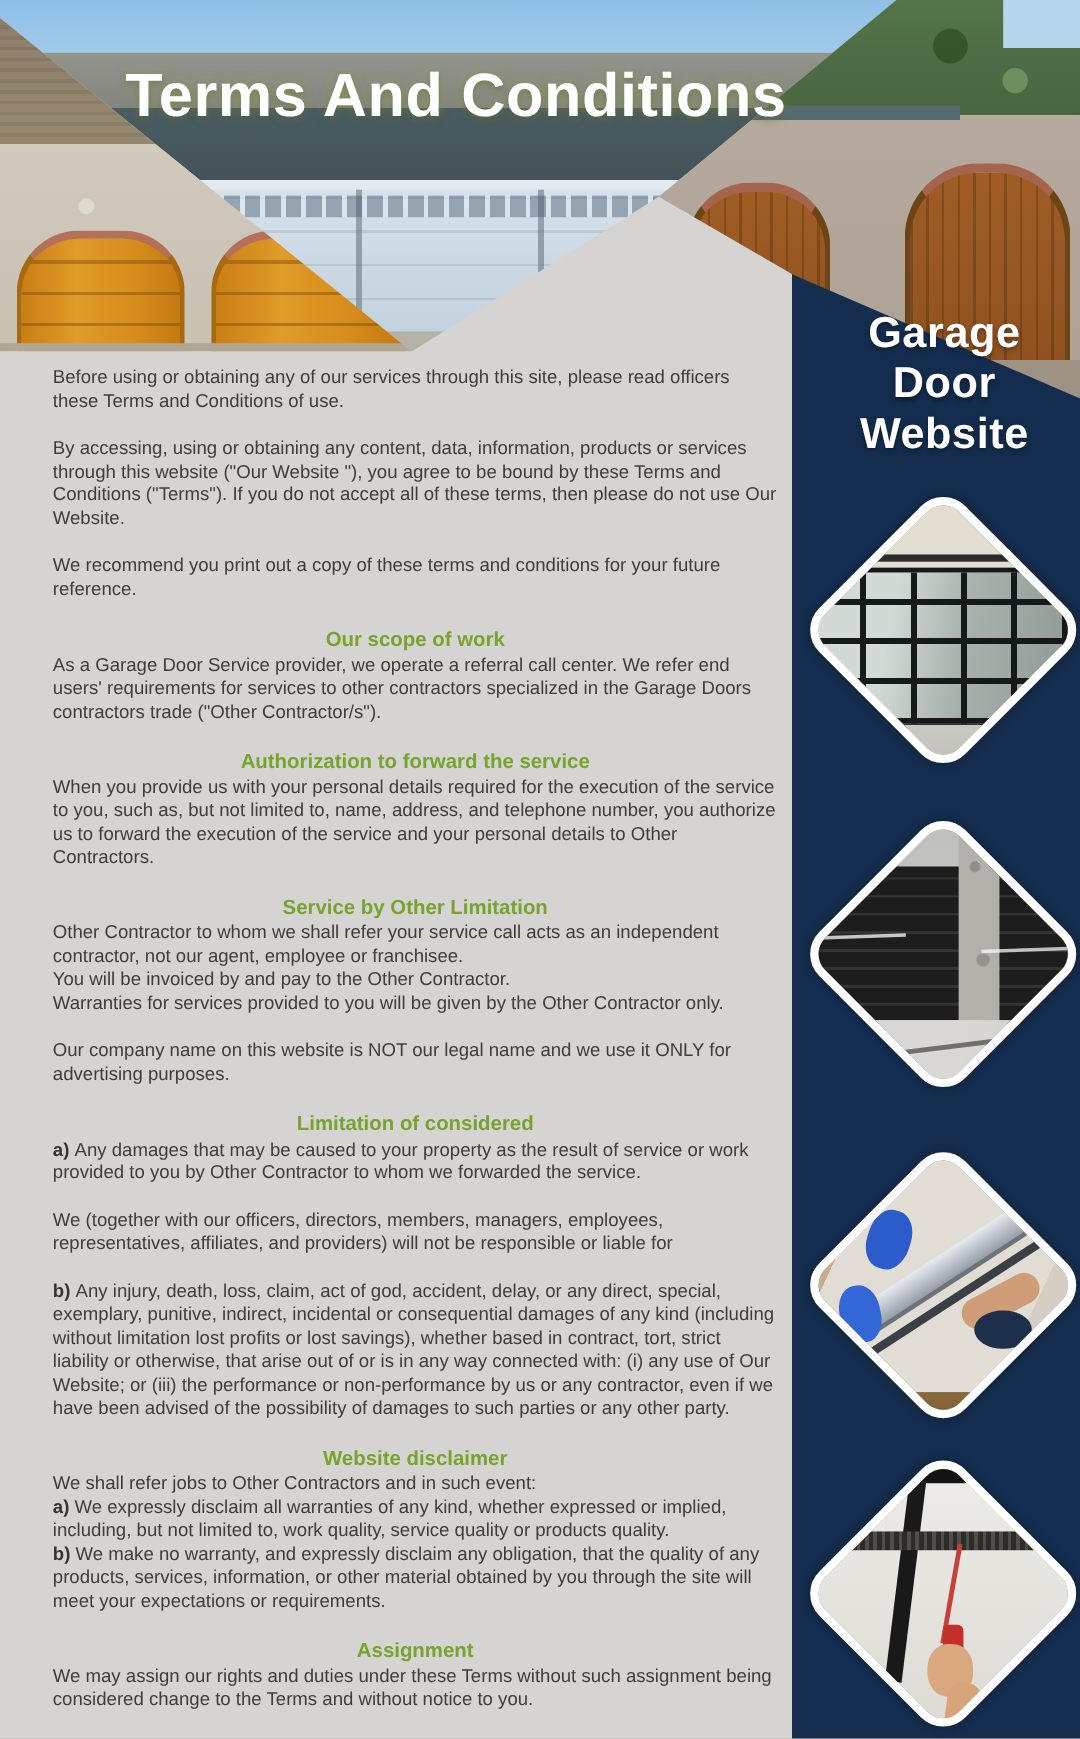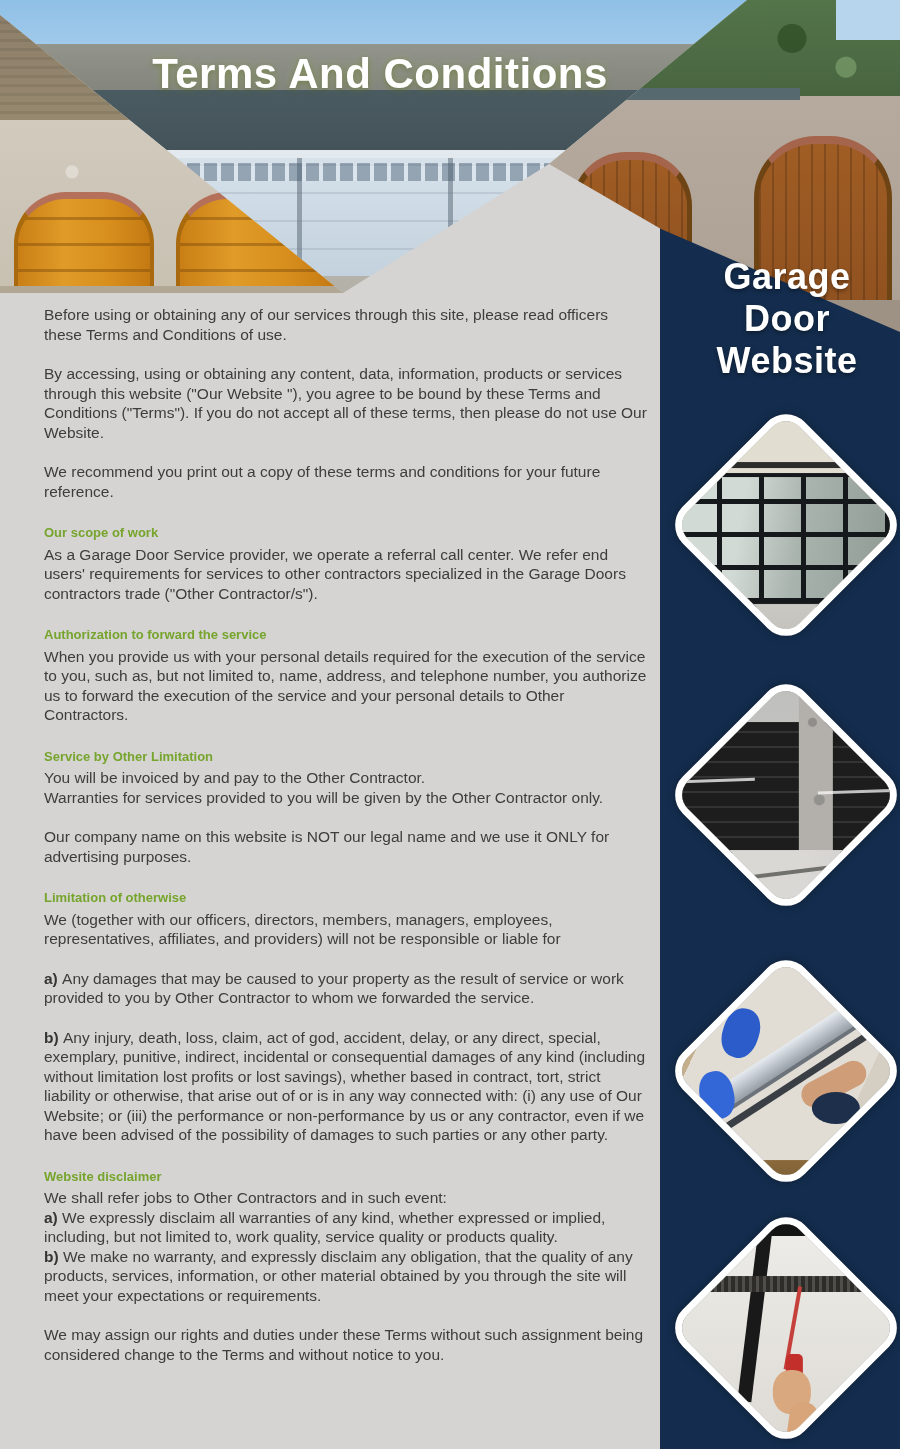--- a/index.html
+++ b/index.html
@@ -56,21 +56,21 @@
   #photo-right .gable{left:620px;top:88px;width:180px;height:12px;background:#56696f;}
   #photo-right .door{border:5px solid #6f4415;border-top:8px solid #a5654c;
      background:repeating-linear-gradient(90deg,rgba(0,0,0,.18) 0 2px,transparent 2px 13px),
                 linear-gradient(#a05d24,#8f5120);}
   #photo-right .da{left:572px;top:152px;width:110px;height:128px;border-radius:54px 54px 0 0;position:absolute;}
   #photo-right .db{left:754px;top:136px;width:128px;height:172px;border-radius:62px 62px 0 0;position:absolute;}
   #photo-right .pave{left:540px;right:0;top:300px;height:32px;background:#9d9283;}
 
   
   #hero-title{position:absolute;left:0;top:50px;width:760px;text-align:center;
-     font-size:42px;font-weight:bold;color:#fff;letter-spacing:.5px;
+     font-size:51px;font-weight:bold;color:#fff;letter-spacing:.5px;
      text-shadow:0 0 10px rgba(150,170,70,.45),0 2px 5px rgba(55,75,20,.35);z-index:6;}
 
   
   #sidebar{position:absolute;left:660px;top:228px;width:240px;height:1221px;background:#142d4e;}
   #sidebar-heading{position:absolute;left:660px;top:256px;width:254px;text-align:center;z-index:5;
      color:#fff;font-weight:bold;font-size:36px;line-height:42px;letter-spacing:.5px;
      text-shadow:0 2px 4px rgba(0,0,0,.4);}
 
   .diamond{position:absolute;width:158px;height:158px;transform:rotate(45deg);
      border:7px solid #fff;border-radius:26px;overflow:hidden;z-index:5;
@@ -119,21 +119,21 @@
      background:repeating-linear-gradient(90deg,rgba(255,255,255,.16) 0 3px,transparent 3px 7px),#2e2c28;}
   #dia4 .cord{left:52%;top:34%;width:4px;height:32%;background:#c5403b;transform:rotate(10deg);}
   #dia4 .handle{left:50%;top:60%;width:17px;height:30px;background:#c3302c;border-radius:5px;}
   #dia4 .palm{left:45%;top:66%;width:38px;height:44px;background:#d9a87e;border-radius:45%;}
   #dia4 .armm{left:50%;top:78%;width:28px;height:30%;background:#d8a57a;border-radius:12px;transform:rotate(8deg);}
 
   
   #terms{position:absolute;left:44px;top:305px;width:604px;z-index:4;
      color:#3d3d3d;font-size:15.5px;line-height:19.5px;}
   .para{margin:0 0 20px;}
-  .sec-h{color:#76a42c;font-weight:bold;font-size:13px;margin:22px 0 2px;}
+  .sec-h{color:#76a42c;font-weight:bold;font-size:17px;margin:22px 0 2px;text-align:center;}
   .para b{color:#343434;}
 </style>
 </head>
 <body>
 
 <div id="page">
 
   <div id="sidebar"></div>
 
   <div class="photo" id="photo-center">
@@ -228,40 +228,42 @@
       <div class="sec-h">Our scope of work</div>
       <div class="para">
         <div>As a Garage Door Service provider, we operate a referral call center. We refer end users' requirements for services to other contractors specialized in the Garage Doors contractors trade ("Other Contractor/s").</div>
       </div>
       <div class="sec-h">Authorization to forward the service</div>
       <div class="para">
         <div>When you provide us with your personal details required for the execution of the service to you, such as, but not limited to, name, address, and telephone number, you authorize us to forward the execution of the service and your personal details to Other Contractors.</div>
       </div>
       <div class="sec-h">Service by Other Limitation</div>
       <div class="para">
+        <div>Other Contractor to whom we shall refer your service call acts as an independent contractor, not our agent, employee or franchisee.</div>
         <div>You will be invoiced by and pay to the Other Contractor.</div>
         <div>Warranties for services provided to you will be given by the Other Contractor only.</div>
       </div>
       <div class="para">
         <div>Our company name on this website is NOT our legal name and we use it ONLY for advertising purposes.</div>
       </div>
-      <div class="sec-h">Limitation of otherwise</div>
+      <div class="sec-h">Limitation of considered</div>
+      <div class="para">
+        <div><b>a) </b>Any damages that may be caused to your property as the result of service or work provided to you by Other Contractor to whom we forwarded the service.</div>
+      </div>
       <div class="para">
         <div>We (together with our officers, directors, members, managers, employees, representatives, affiliates, and providers) will not be responsible or liable for</div>
-      </div>
-      <div class="para">
-        <div><b>a) </b>Any damages that may be caused to your property as the result of service or work provided to you by Other Contractor to whom we forwarded the service.</div>
       </div>
       <div class="para">
         <div><b>b) </b>Any injury, death, loss, claim, act of god, accident, delay, or any direct, special, exemplary, punitive, indirect, incidental or consequential damages of any kind (including without limitation lost profits or lost savings), whether based in contract, tort, strict liability or otherwise, that arise out of or is in any way connected with: (i) any use of Our Website; or (iii) the performance or non-performance by us or any contractor, even if we have been advised of the possibility of damages to such parties or any other party.</div>
       </div>
       <div class="sec-h">Website disclaimer</div>
       <div class="para">
         <div>We shall refer jobs to Other Contractors and in such event:</div>
         <div><b>a) </b>We expressly disclaim all warranties of any kind, whether expressed or implied, including, but not limited to, work quality, service quality or products quality.</div>
         <div><b>b) </b>We make no warranty, and expressly disclaim any obligation, that the quality of any products, services, information, or other material obtained by you through the site will meet your expectations or requirements.</div>
       </div>
+      <div class="sec-h">Assignment</div>
       <div class="para">
         <div>We may assign our rights and duties under these Terms without such assignment being considered change to the Terms and without notice to you.</div>
       </div>
     </div>
 
 </div>
 
 </body></html>

